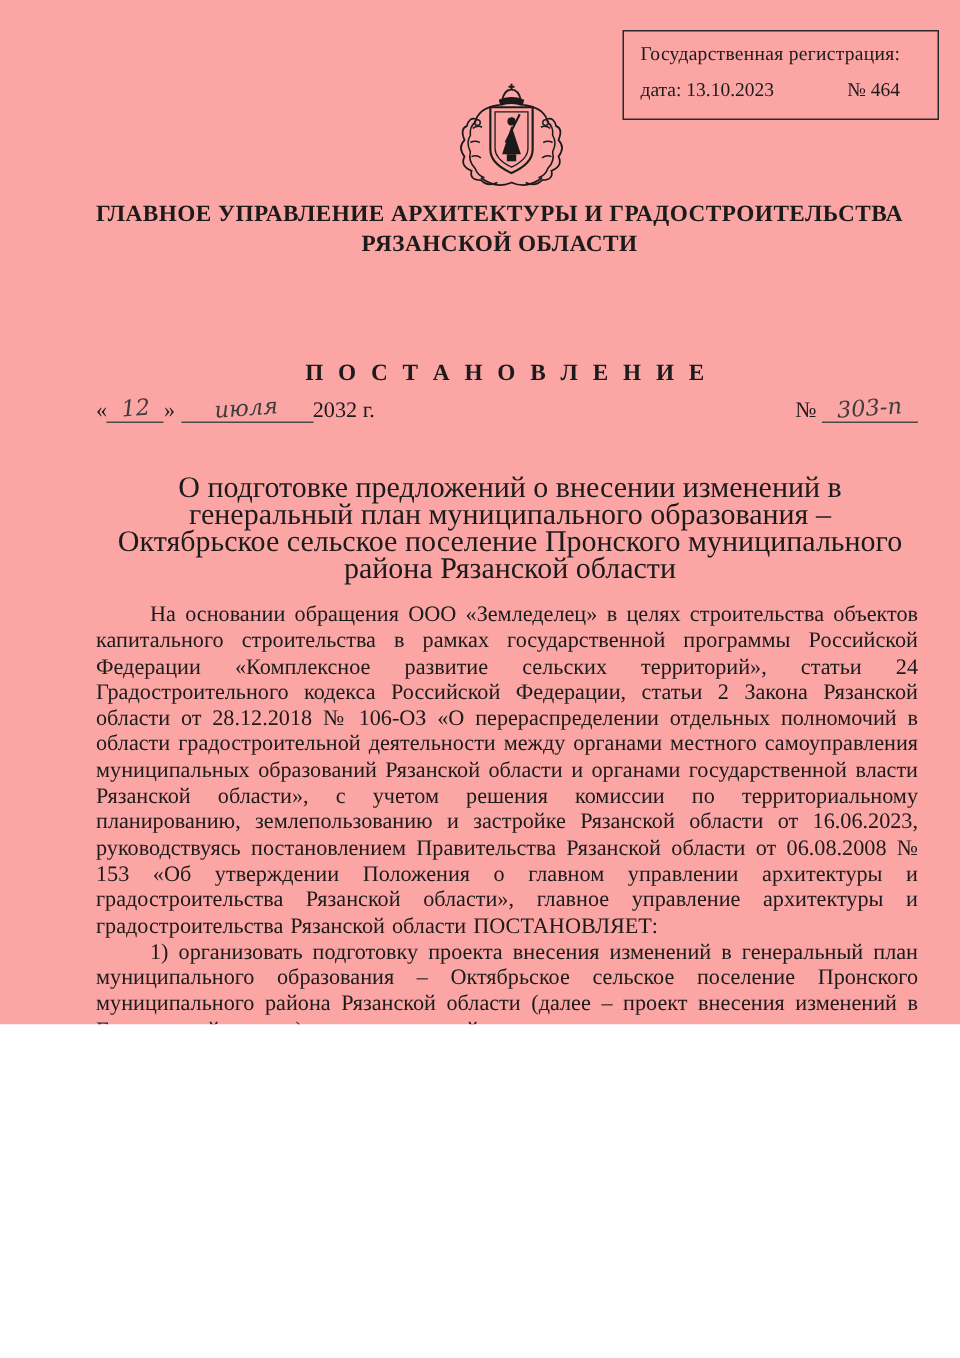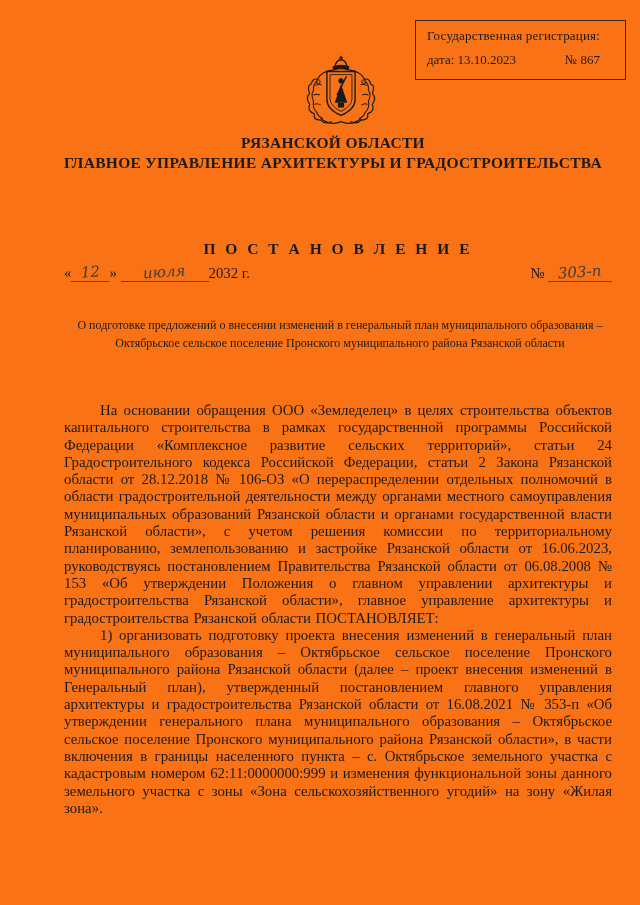--- a/index.html
+++ b/index.html
@@ -3,22 +3,22 @@
 <meta charset="utf-8">
 <style>
   html, body {
     margin: 0;
     padding: 0;
     background: #ffffff;
   }
   .page {
     position: relative;
     width: 640px;
-    height: 905px;
-    background: #f97316;
+    height: 683px;
+    background: #fca5a5;
     color: #1b1b1b;
     font-family: "Liberation Serif", serif;
     overflow: hidden;
   }
 
   
   .reg-box {
     position: absolute;
     left: 415px;
     top: 20px;
@@ -100,21 +100,21 @@
     transform: rotate(-4deg) translateY(-1px);
   }
 
   
   .subject {
     position: absolute;
     left: 70px;
     right: 30px;
     top: 316px;
     text-align: center;
-    font-size: 12px;
+    font-size: 20px;
     line-height: 18px;
   }
 
   
   .body-text {
     position: absolute;
     left: 64px;
     right: 28px;
     top: 382px;
     font-size: 14.8px;
@@ -131,21 +131,21 @@
 </style>
 </head>
 <body>
 
 <div class="page">
 
   <div class="reg-box">
     <div class="reg-title">Государственная регистрация:</div>
     <div class="reg-row">
       <span>дата: 13.10.2023</span>
-      <span>№ 867</span>
+      <span>№ 464</span>
     </div>
   </div>
 
   <div class="emblem">
     <svg viewBox="0 0 120 104" xmlns="http://www.w3.org/2000/svg" fill="none" stroke="#1a1a1a">
 
       <path d="M60,2 v5 M57.5,4.5 h5" stroke-width="1.6"></path>
       <path d="M52,16 Q54,7 60,7 Q66,7 68,16" stroke-width="1.6"></path>
       <path d="M50,16 Q60,12 70,16 L69,20 Q60,17 51,20 Z" stroke-width="1.4" fill="#1a1a1a"></path>
 
@@ -164,22 +164,22 @@
       <circle cx="60" cy="34" r="3" fill="#1a1a1a"></circle>
       <path d="M60,38 L52,62 H68 Z" fill="#1a1a1a" stroke="none"></path>
       <path d="M56,62 h8 v6 h-8 Z" fill="#1a1a1a" stroke="none"></path>
       <path d="M67,28 L55,52" stroke-width="1.8"></path>
 
       <path d="M34,82 Q47,92 60,86 Q73,92 86,82" stroke-width="1.5"></path>
     </svg>
   </div>
 
   <div class="org-name">
+    <div>ГЛАВНОЕ УПРАВЛЕНИЕ АРХИТЕКТУРЫ И ГРАДОСТРОИТЕЛЬСТВА</div>
     <div>РЯЗАНСКОЙ  ОБЛАСТИ</div>
-    <div>ГЛАВНОЕ УПРАВЛЕНИЕ АРХИТЕКТУРЫ И ГРАДОСТРОИТЕЛЬСТВА</div>
   </div>
 
   <div class="doc-type">П О С Т А Н О В Л Е Н И Е</div>
 
   <div class="date-row">
     <div>
       <span>«</span><span class="uline w-day"><span class="hand">12</span></span><span>»</span>
       <span class="uline w-month"><span class="hand">июля</span></span><span>2032 г.</span>
     </div>
     <div>

